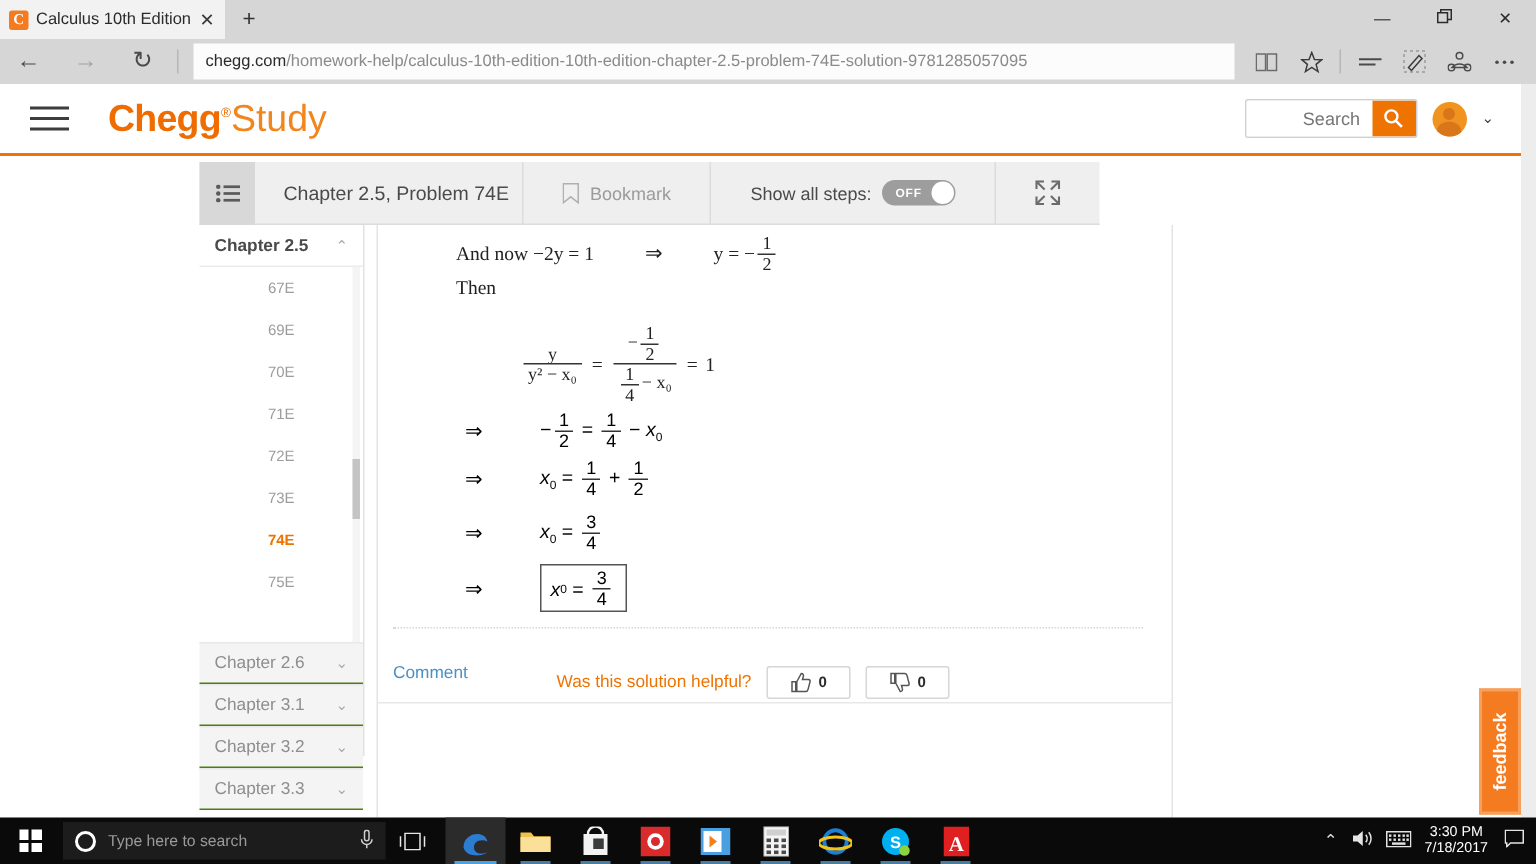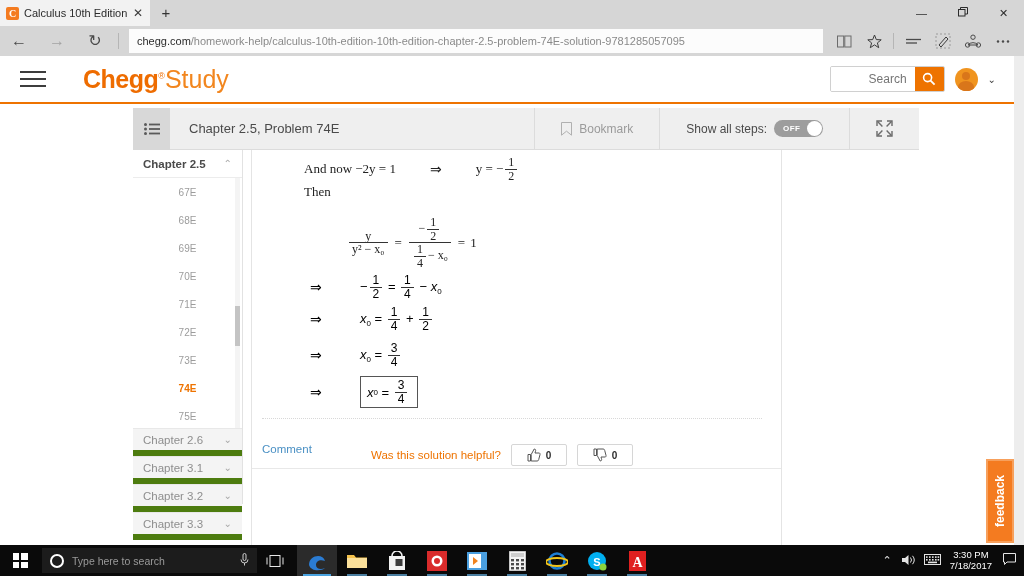--- a/index.html
+++ b/index.html
@@ -51,42 +51,42 @@
   .toolicons .ti { width:30px; height:30px; display:flex; align-items:center; justify-content:center; color:#4a4a4a; }
   .tb-sep { width:1px; height:16px; background:#b5b5b5; margin:0 4px; }
 
   
   .page { position:absolute; left:0; top:56px; width:1024px; height:489px; background:#ffffff; overflow:hidden; }
   .pagebody { position:absolute; left:0; top:0; width:1014px; height:489px; background:#ffffff; }
 
   .chegg-header { height:46px; display:flex; align-items:center; padding-left:16px; }
   .hamburger { width:36px; display:flex; flex-direction:column; gap:5px; padding-left:4px; }
   .hamburger span { display:block; width:26px; height:2px; background:#3d3d3d; }
-  .logo { margin-left:31px; font-size:25px; white-space:nowrap; line-height:1; }
+  .logo { margin-left:20px; font-size:25px; white-space:nowrap; line-height:1; }
   .logo .b { color:#ee6c00; font-weight:bold; letter-spacing:-0.5px; }
   .logo .reg { font-size:9px; vertical-align:super; color:#ee6c00; }
   .logo .s { color:#f2861e; font-weight:normal; }
   .nav-links { display:flex; gap:22px; margin-left:34px; }
   .nav-links a { font-size:11px; font-weight:bold; color:#3d3d3d; letter-spacing:0.2px; text-decoration:none; }
   .header-right { margin-left:auto; display:flex; align-items:center; padding-right:18px; gap:10px; }
   .searchbox { display:flex; height:26px; border:1px solid #d0d0d0; border-radius:2px; overflow:hidden; }
   .searchbox input {
     width:84px; border:none; outline:none; font-size:12px; color:#9a9a9a;
     text-align:right; padding-right:8px; font-family:"Liberation Sans", sans-serif; background:#fff;
   }
   .search-btn { width:29px; background:#ee7300; display:flex; align-items:center; justify-content:center; }
   .avatar { width:23px; height:23px; border-radius:50%; background:#f0941f; position:relative; overflow:hidden; }
   .avatar::before { content:""; position:absolute; left:7.5px; top:4px; width:8px; height:8px; border-radius:50%; background:#d9761a; }
   .avatar::after { content:""; position:absolute; left:3.5px; top:13.5px; width:16px; height:12px; border-radius:50% 50% 0 0; background:#d9761a; }
   .caret { font-size:10px; color:#3d3d3d; }
   .orange-rule { height:2px; background:#ee7300; }
 
   
   .content-wrap { position:relative; height:400px; }
-  .problem-bar { position:absolute; left:133px; top:4px; width:786px; height:42px; background:#efefef; border-bottom:1px solid #dcdcdc; display:flex; align-items:center; }
+  .problem-bar { position:absolute; left:133px; top:4px; width:600px; height:42px; background:#efefef; border-bottom:1px solid #dcdcdc; display:flex; align-items:center; }
   .pb-listbtn { width:37px; height:42px; background:#d8d8d8; display:flex; align-items:center; justify-content:center; }
   .pb-title { font-size:13px; color:#4a4a4a; padding-left:19px; }
   .pb-right { margin-left:auto; display:flex; align-items:stretch; height:42px; }
   .pb-cell { display:flex; align-items:center; gap:7px; padding:0 26px; border-left:1px solid #dcdcdc; }
   .pb-bookmark { font-size:12px; color:#9b9b9b; }
   .pb-steps-label { font-size:12px; color:#4a4a4a; }
   .toggle {
     width:49px; height:17px; border-radius:9px; background:#9d9d9d;
     position:relative; display:flex; align-items:center;
   }
@@ -101,21 +101,21 @@
   }
   .sb-chapter-head .t { font-size:11.5px; font-weight:bold; color:#4a4a4a; }
   .sb-list { position:relative; height:250px; overflow:hidden; }
   .sb-item { height:28px; display:flex; align-items:center; justify-content:center; font-size:10px; color:#9c9c9c; }
   .sb-item.active { color:#ee7300; font-weight:bold; }
   .sb-track { position:absolute; right:2px; top:0; width:5px; height:250px; background:#f4f4f4; }
   .sb-thumb { position:absolute; right:2px; top:128px; width:5px; height:40px; background:#c4c4c4; }
   .sb-collapsed { }
   .sb-chapter-row {
     height:28px; display:flex; align-items:center; justify-content:space-between;
-    padding:0 10px; background:#f4f4f4; border-top:1px solid #e8e8e8; border-bottom:6px solid #4d7c0f;
+    padding:0 10px; background:#f4f4f4; border-top:1px solid #e8e8e8; border-bottom:1px solid #4d7c0f;
   }
   .sb-chapter-row .t { font-size:11.5px; color:#8e8e8e; }
   .chev { font-size:10px; color:#a8a8a8; }
 
   
   .solution-card {
     position:absolute; left:251px; top:46px; width:531px; height:428px;
     background:#fff; border:1px solid #e4e4e4; border-top:none;
   }
   .math-area { position:relative; height:260px; padding:8px 0 0 0; }
@@ -335,21 +335,20 @@
           </div>
         </div>
 
         <div class="sidebar">
           <div class="sb-chapter-head">
             <span class="t">Chapter 2.5</span>
             <span class="chev">⌃</span>
           </div>
           <div class="sb-list">
             <div class="sb-item">67E</div>
-            <div class="sb-item">68E</div>
             <div class="sb-item">69E</div>
             <div class="sb-item">70E</div>
             <div class="sb-item">71E</div>
             <div class="sb-item">72E</div>
             <div class="sb-item">73E</div>
             <div class="sb-item active">74E</div>
             <div class="sb-item">75E</div>
             <div class="sb-track"></div>
             <div class="sb-thumb"></div>
           </div>

